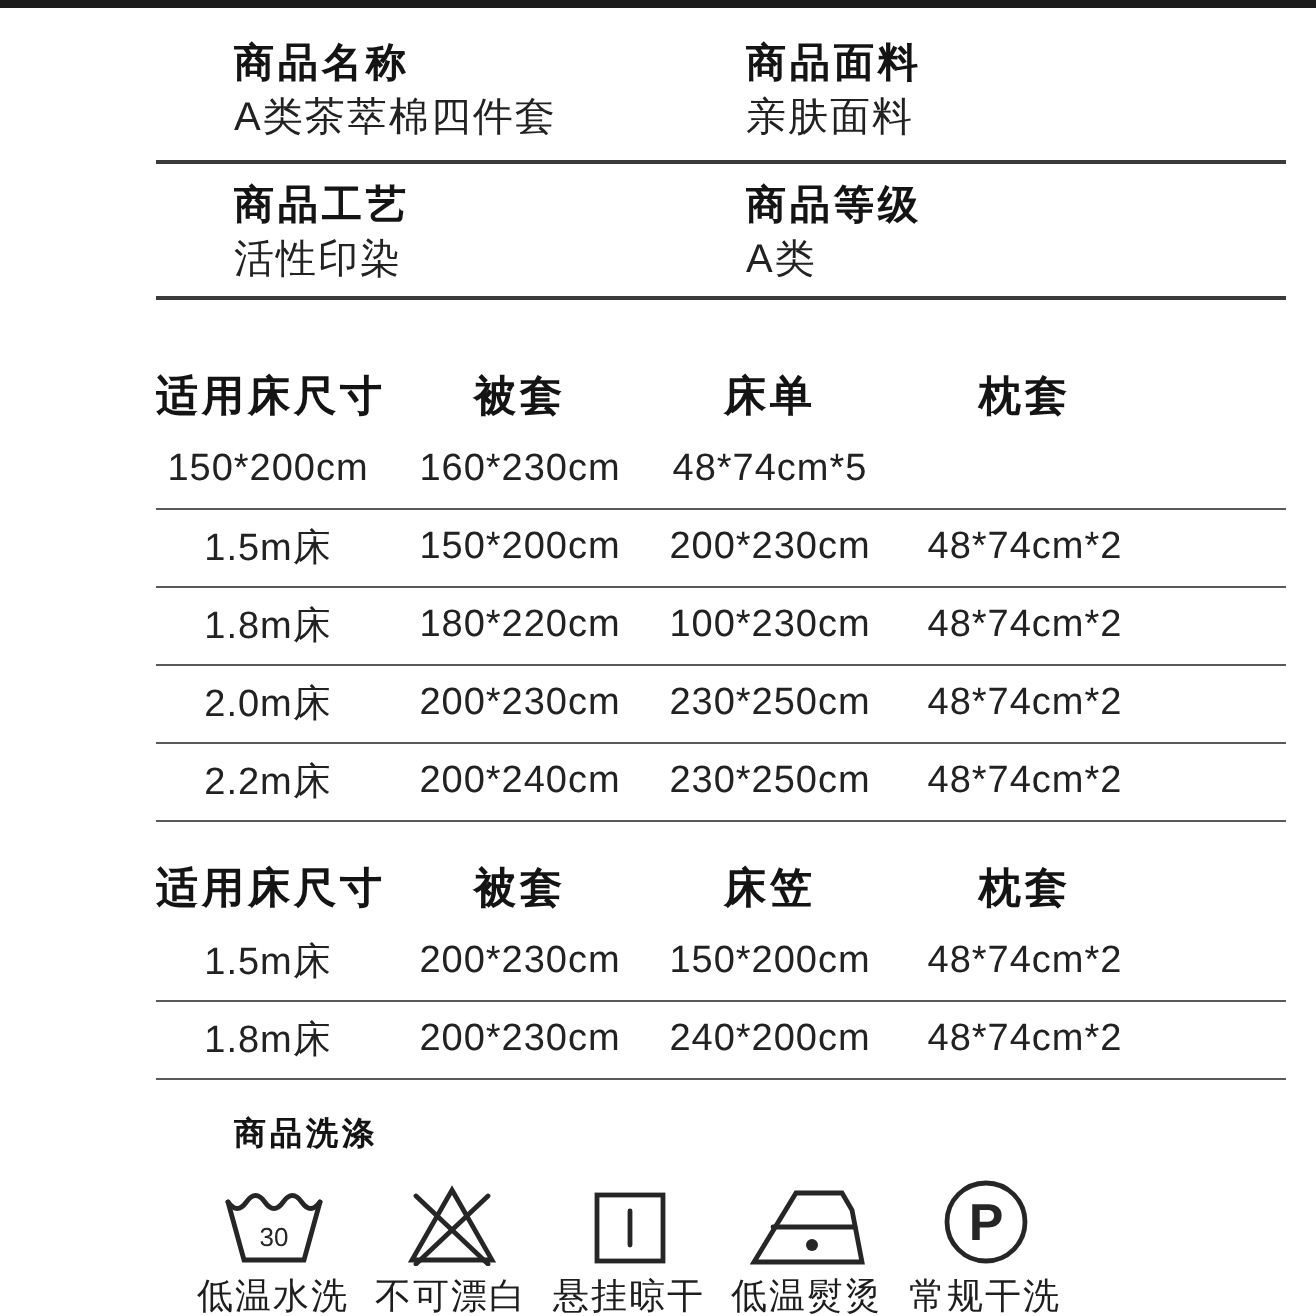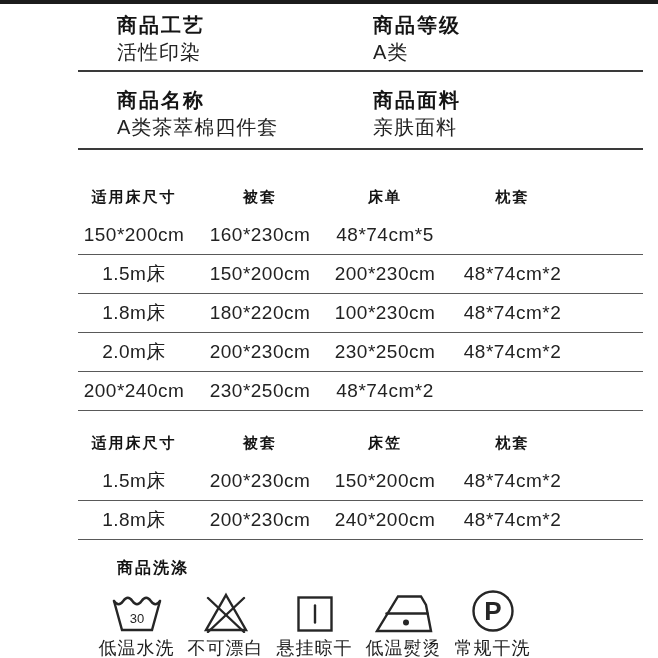--- a/index.html
+++ b/index.html
@@ -25,21 +25,21 @@
   
   .size-table{width:565px;}
   .size-table.first{margin-top:29px;}
   .size-table.second{margin-top:14px;}
   .tr{
     display:grid;grid-template-columns:112px 140px 110px 145px 1fr;
     align-items:center;height:38px;border-bottom:1.5px solid #595959;
   }
   .tr.head{height:37px;border-bottom:none;}
   .td{text-align:center;font-size:19px;letter-spacing:0.5px;color:#222;white-space:nowrap;}
-  .tr.head .td{font-weight:700;font-size:15px;letter-spacing:2px;color:#141414;}
+  .tr.head .td{font-weight:700;font-size:21px;letter-spacing:2px;color:#141414;}
 
   
   .wash-section{margin-top:0;}
   .wash-title{
     font-weight:700;font-size:16px;line-height:27px;letter-spacing:2px;
     color:#141414;margin:14px 0 0 39px;
   }
   .wash-row{display:flex;padding-left:14px;margin-top:8px;}
   .wash-item{width:89px;display:flex;flex-direction:column;align-items:center;}
   .wash-icon{height:44px;display:flex;align-items:flex-end;justify-content:flex-end;}
@@ -49,39 +49,39 @@
   .sym-text{fill:#262626;font-family:"Liberation Sans","DejaVu Sans",sans-serif;}
 </style>
 </head>
 <body>
 
 <div class="page">
   <div class="top-band"></div>
 
   <div class="content">
 
+    <div class="info-section">
+      <div>
+        <div class="info-label">商品名称</div>
+        <div class="info-value">A类茶萃棉四件套</div>
+      </div>
+      <div>
+        <div class="info-label">商品面料</div>
+        <div class="info-value">亲肤面料</div>
+      </div>
+    </div>
+
     <div class="info-section second">
       <div>
         <div class="info-label">商品工艺</div>
         <div class="info-value">活性印染</div>
       </div>
       <div>
         <div class="info-label">商品等级</div>
         <div class="info-value">A类</div>
-      </div>
-    </div>
-
-    <div class="info-section">
-      <div>
-        <div class="info-label">商品名称</div>
-        <div class="info-value">A类茶萃棉四件套</div>
-      </div>
-      <div>
-        <div class="info-label">商品面料</div>
-        <div class="info-value">亲肤面料</div>
       </div>
     </div>
 
     <div class="size-table first">
       <div class="tr head">
         <div class="td">适用床尺寸</div>
         <div class="td">被套</div>
         <div class="td">床单</div>
         <div class="td">枕套</div>
         <div class="td"></div>
@@ -107,20 +107,21 @@
         <div class="td"></div>
       </div>
       <div class="tr">
         <div class="td">2.0m床</div>
         <div class="td">200*230cm</div>
         <div class="td">230*250cm</div>
         <div class="td">48*74cm*2</div>
         <div class="td"></div>
       </div>
       <div class="tr">
+        <div class="td">2.2m床</div>
         <div class="td">200*240cm</div>
         <div class="td">230*250cm</div>
         <div class="td">48*74cm*2</div>
         <div class="td"></div>
       </div>
     </div>
 
     <div class="size-table second">
       <div class="tr head">
         <div class="td">适用床尺寸</div>

